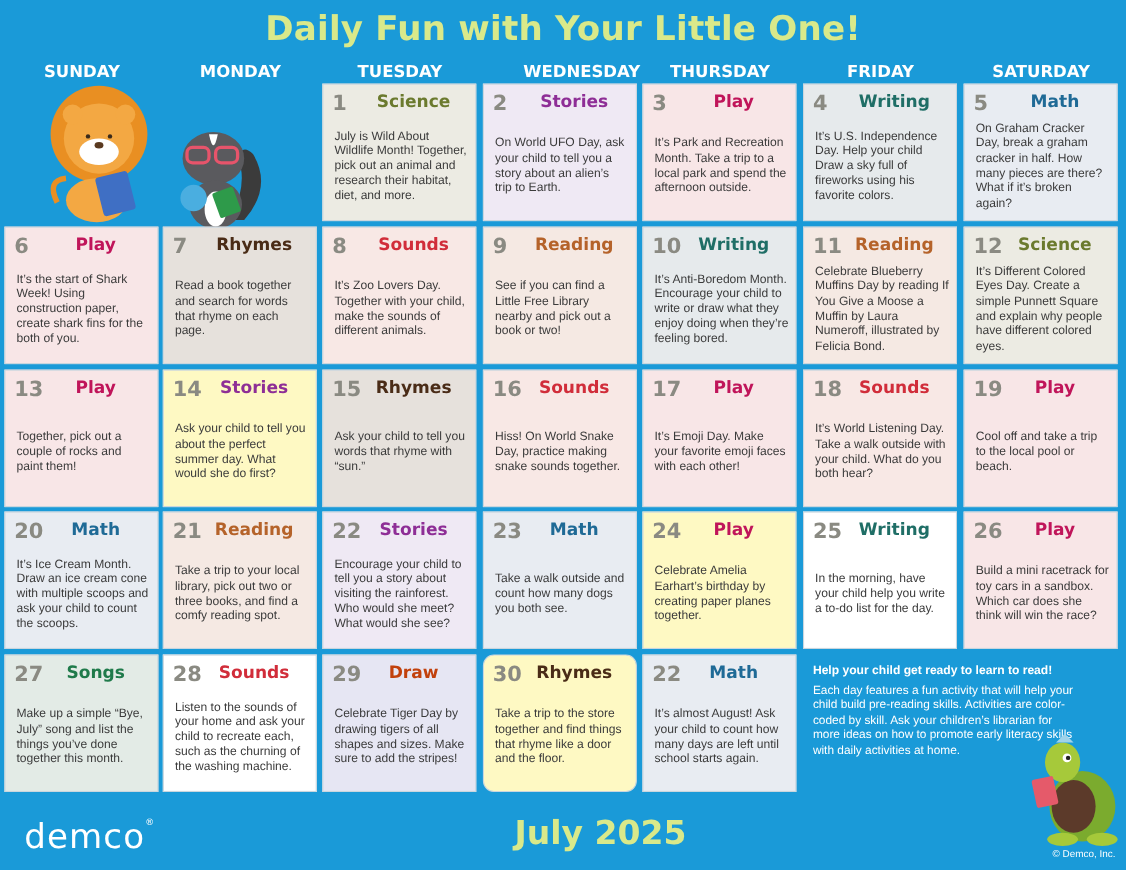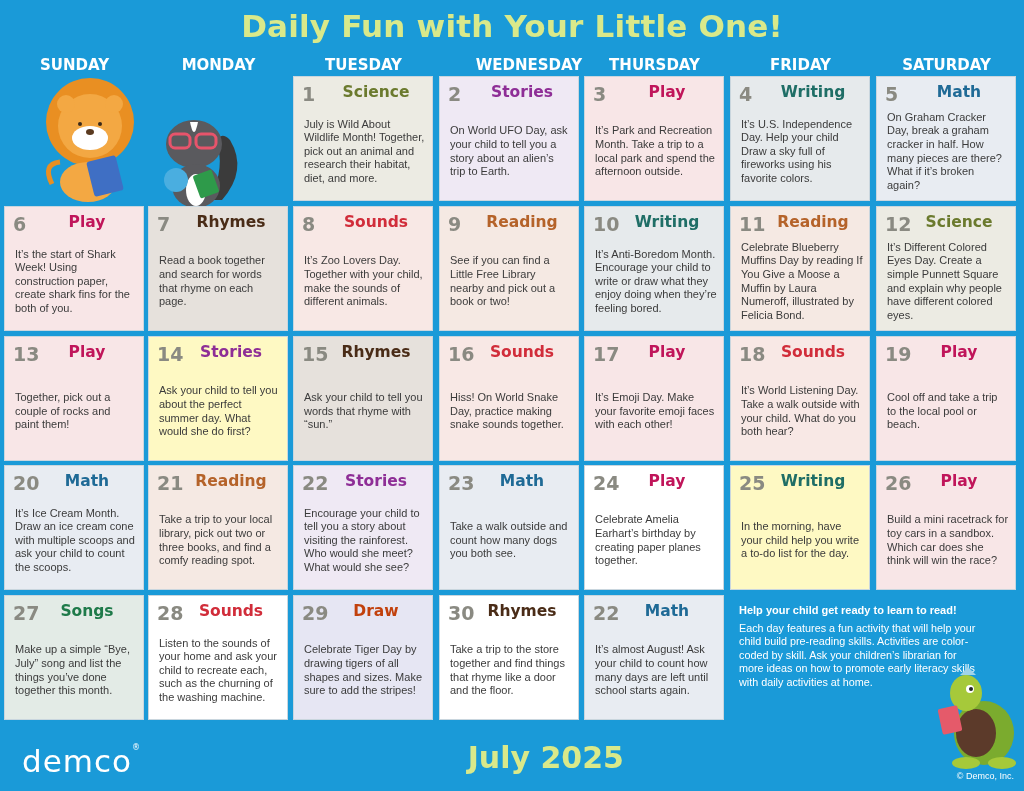--- a/index.html
+++ b/index.html
@@ -251,28 +251,28 @@
         <span>Encourage your child to tell you a story about visiting the rainforest. Who would she meet? What would she see?</span>
       </div>
     </div>
     <div class="cell" style="left: 439px; top: 465px; background: rgb(232, 236, 242);">
       <div class="num">23</div>
       <div class="skill" style="color:#1f6a96">Math</div>
       <div class="body">
         <span>Take a walk outside and count how many dogs you both see.</span>
       </div>
     </div>
-    <div class="cell" style="left: 584px; top: 465px; background: #ffffff;">
+    <div class="cell" style="left: 584px; top: 465px; background: #fef9c3;">
       <div class="num">24</div>
       <div class="skill" style="color:#c0155a">Play</div>
       <div class="body">
         <span>Celebrate Amelia Earhart’s birthday by creating paper planes together.</span>
       </div>
     </div>
-    <div class="cell" style="left: 730px; top: 465px; background: #fef9c3;">
+    <div class="cell" style="left: 730px; top: 465px; background: #ffffff;">
       <div class="num">25</div>
       <div class="skill" style="color:#1f6e66">Writing</div>
       <div class="body">
         <span>In the morning, have your child help you write a to-do list for the day.</span>
       </div>
     </div>
     <div class="cell" style="left: 876px; top: 465px; background: rgb(248, 230, 231);">
       <div class="num">26</div>
       <div class="skill" style="color:#c0155a">Play</div>
       <div class="body">
@@ -293,21 +293,21 @@
         <span>Listen to the sounds of your home and ask your child to recreate each, such as the churning of the washing machine.</span>
       </div>
     </div>
     <div class="cell" style="left: 293px; top: 595px; background: rgb(230, 230, 243);">
       <div class="num">29</div>
       <div class="skill" style="color:#c2410c">Draw</div>
       <div class="body">
         <span>Celebrate Tiger Day by drawing tigers of all shapes and sizes. Make sure to add the stripes!</span>
       </div>
     </div>
-    <div class="cell" style="left: 439px; top: 595px; background: #ffffff;">
+    <div class="cell" style="left: 439px; top: 595px; background: #fef9c3; border-radius: 10px;">
       <div class="num">30</div>
       <div class="skill" style="color:#4a2c17">Rhymes</div>
       <div class="body">
         <span>Take a trip to the store together and find things that rhyme like a door and the floor.</span>
       </div>
     </div>
     <div class="cell" style="left: 584px; top: 595px; background: rgb(232, 236, 242);">
       <div class="num">22</div>
       <div class="skill" style="color:#1f6a96">Math</div>
       <div class="body">

